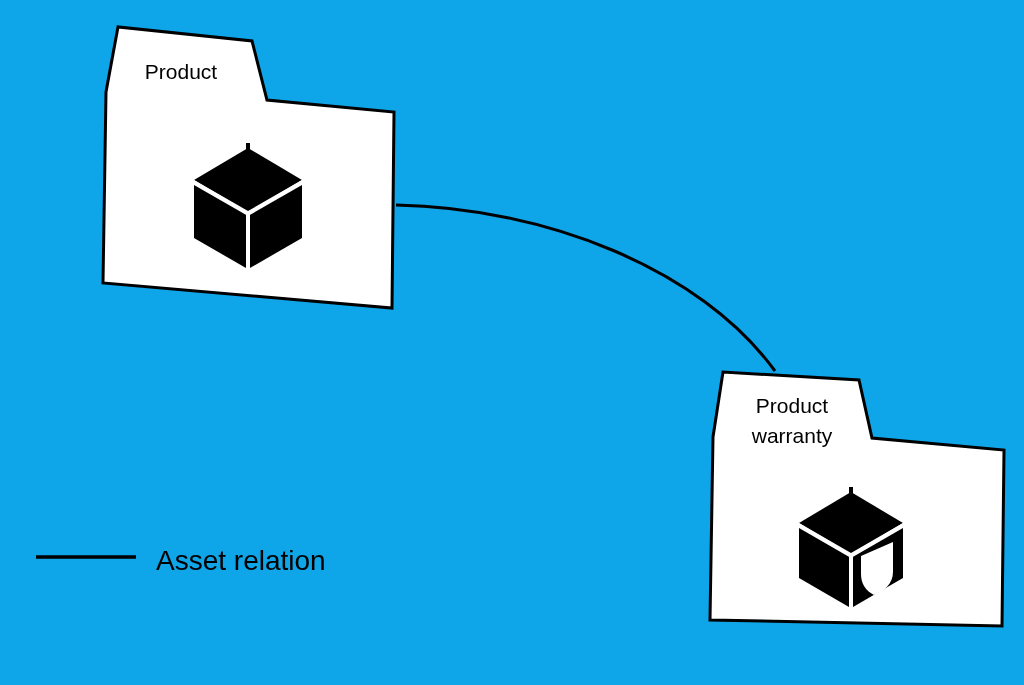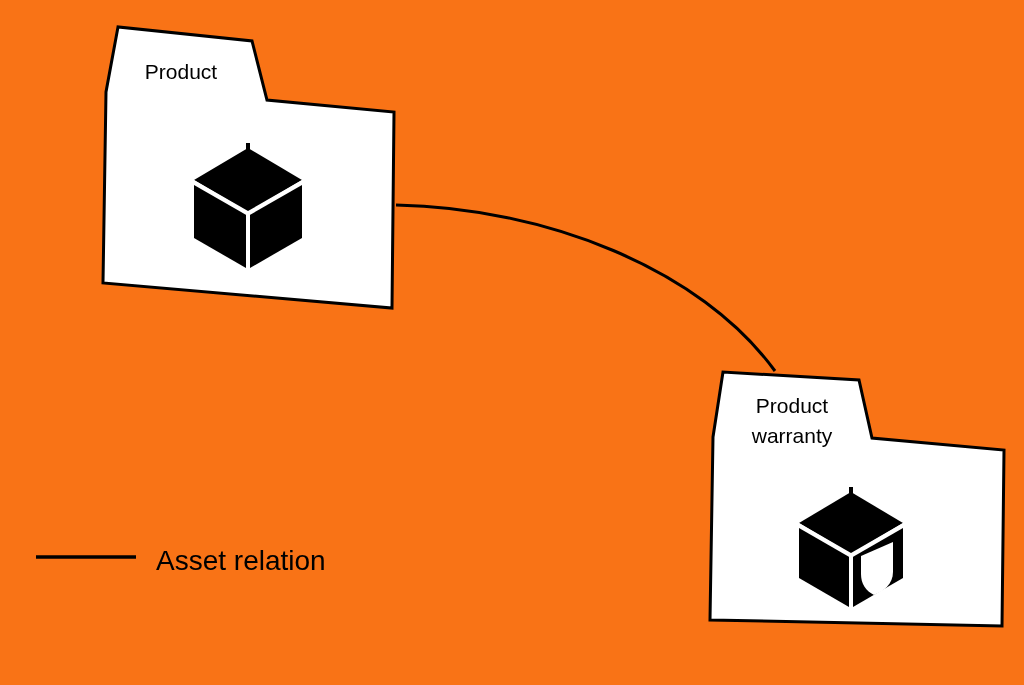--- a/index.html
+++ b/index.html
@@ -12,21 +12,21 @@
     width: 1024px;
     height: 685px;
     overflow: hidden;
     font-family: "Liberation Sans", sans-serif;
     color: #000000;
   }
   #diagram-root {
     position: relative;
     width: 1024px;
     height: 685px;
-    background: #f97316;
+    background: #0ea5e9;
   }
   #diagram-svg {
     position: absolute;
     top: 0;
     left: 0;
     width: 1024px;
     height: 685px;
     display: block;
   }
   .folder-outline {

